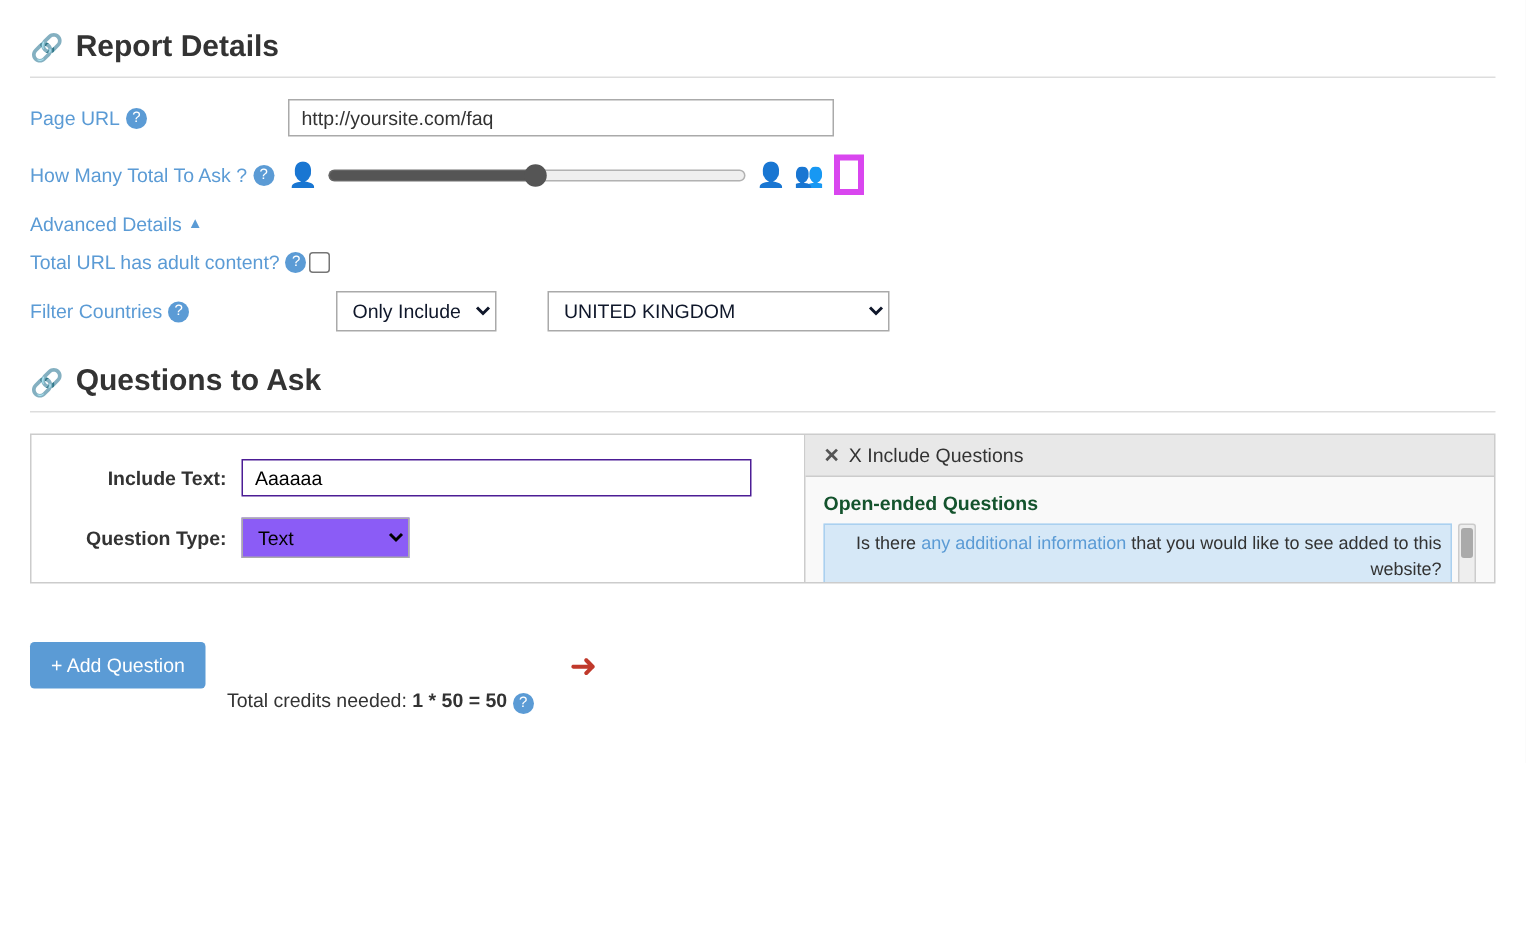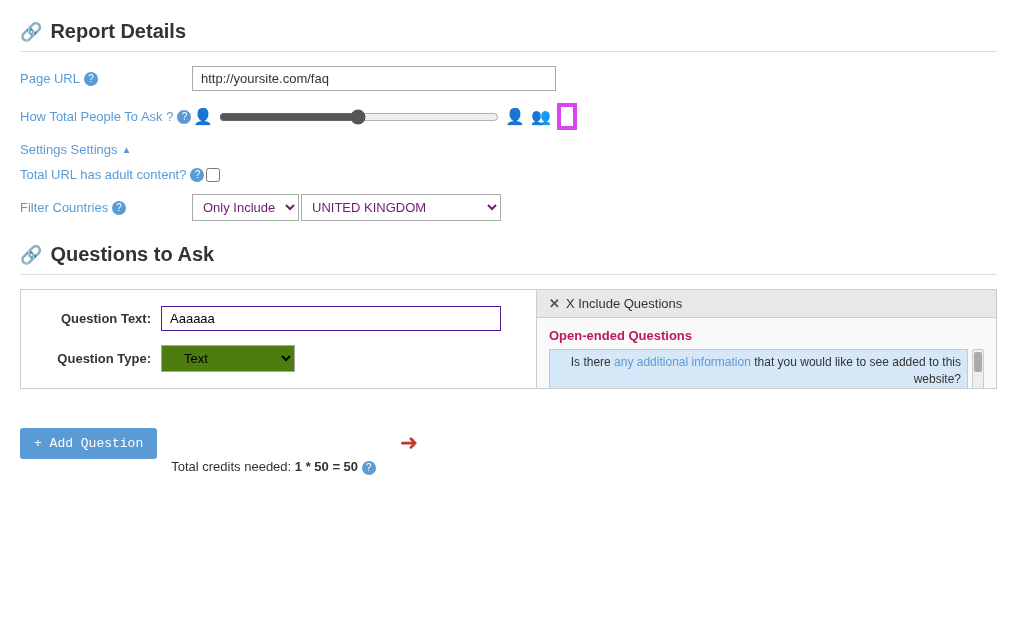--- a/index.html
+++ b/index.html
@@ -118,25 +118,26 @@
       width: 14px;
       height: 14px;
     }
 
     
     .filter-select {
       border: 1px solid #aaa;
       padding: 4px 6px;
       font-size: 13px;
       background: #fff;
-      color: #701a75;
-      cursor: pointer;
+      color: #0f172a;
+      cursor: pointer;
+      margin-left: 32px;
     }
     .filter-select-country {
-      width: 200px;
+      width: 228px;
     }
 
     
     .questions-section {
       margin-top: 6px;
     }
     .questions-card {
       border: 1px solid #ccc;
       background: #fff;
       position: relative;
@@ -174,25 +175,25 @@
       text-align: right;
     }
     .q-text-input {
       border: 1px solid #4c1d95;
       padding: 4px 8px;
       font-size: 13px;
       width: 340px;
     }
     .q-type-select {
       border: 1px solid #aaa;
-      padding: 4px 22px 4px 18px;
-      font-size: 13px;
-      background: #4d7c0f;
-      cursor: pointer;
-      width: 134px;
+      padding: 4px 22px 4px 6px;
+      font-size: 13px;
+      background: #8b5cf6;
+      cursor: pointer;
+      width: 112px;
     }
 
     
     .sample-panel {
       position: absolute;
       right: 0;
       top: 0;
       bottom: 0;
       width: 460px;
       border-left: 1px solid #ccc;
@@ -217,21 +218,21 @@
       cursor: pointer;
     }
     .sample-content {
       padding: 10px 12px;
       overflow: hidden;
       flex: 1;
     }
     .sample-section-title {
       font-weight: bold;
       font-size: 13px;
-      color: #be185d;
+      color: #14532d;
       margin-bottom: 6px;
     }
     .sample-question {
       font-size: 12px;
       color: #333;
       margin-bottom: 6px;
       line-height: 1.4;
       padding: 4px 6px;
       background: #fff;
       border: 1px solid #eee;
@@ -271,21 +272,20 @@
       padding: 8px 0 0;
     }
     .add-question-btn {
       background: #5b9bd5;
       color: #fff;
       border: none;
       padding: 8px 14px;
       font-size: 13px;
       cursor: pointer;
       border-radius: 3px;
-      font-family: Liberation Mono, monospace;
     }
     .credits-info {
       font-size: 13px;
       color: #333;
       margin-top: 48px;
     }
     .credits-info b {
       color: #333;
     }
     .help-icon-sm {
@@ -328,34 +328,34 @@
   <div class="form-row">
     <label class="form-label">
       <span>Page URL</span>
       <span class="help-icon">?</span>
     </label>
     <input type="text" class="url-input" value="http://yoursite.com/faq" style="">
   </div>
 
   <div class="form-row">
     <label class="form-label">
-      <span>How Total People To Ask ?</span>
+      <span>How Many Total To Ask ?</span>
       <span class="help-icon">?</span>
     </label>
     <div class="slider-row">
       <span class="person-icon">👤</span>
       <input type="range" class="slider" min="1" max="100" value="50" style="">
       <span class="person-icon">👤</span>
       <span class="group-icon">👥</span>
       <input type="text" class="slider-value-box" value="50" style="">
     </div>
   </div>
 
   <div class="advanced-settings-label">
-    <span>Settings Settings</span>
+    <span>Advanced Details</span>
     <span class="chevron-up">▲</span>
   </div>
 
   <div class="form-row">
     <label class="form-label">
       <span>Total URL has adult content?</span>
       <span class="help-icon">?</span>
     </label>
     <input type="checkbox" class="checkbox-input" style="">
   </div>
@@ -381,21 +381,21 @@
     <div class="section-title">
       <span class="link-icon">🔗</span>
       <span>Questions to Ask</span>
     </div>
 
     <div class="questions-card">
       <button class="close-btn">✕</button>
 
       <div class="question-form">
         <div class="q-row">
-          <span class="q-label">Question Text:</span>
+          <span class="q-label">Include Text:</span>
           <input type="text" class="q-text-input" value="Aaaaaa" style="">
         </div>
         <div class="q-row">
           <span class="q-label">Question Type:</span>
           <select class="q-type-select">
             <option>Text</option>
             <option>Multiple Choice</option>
             <option>Rating</option>
           </select>
         </div>

